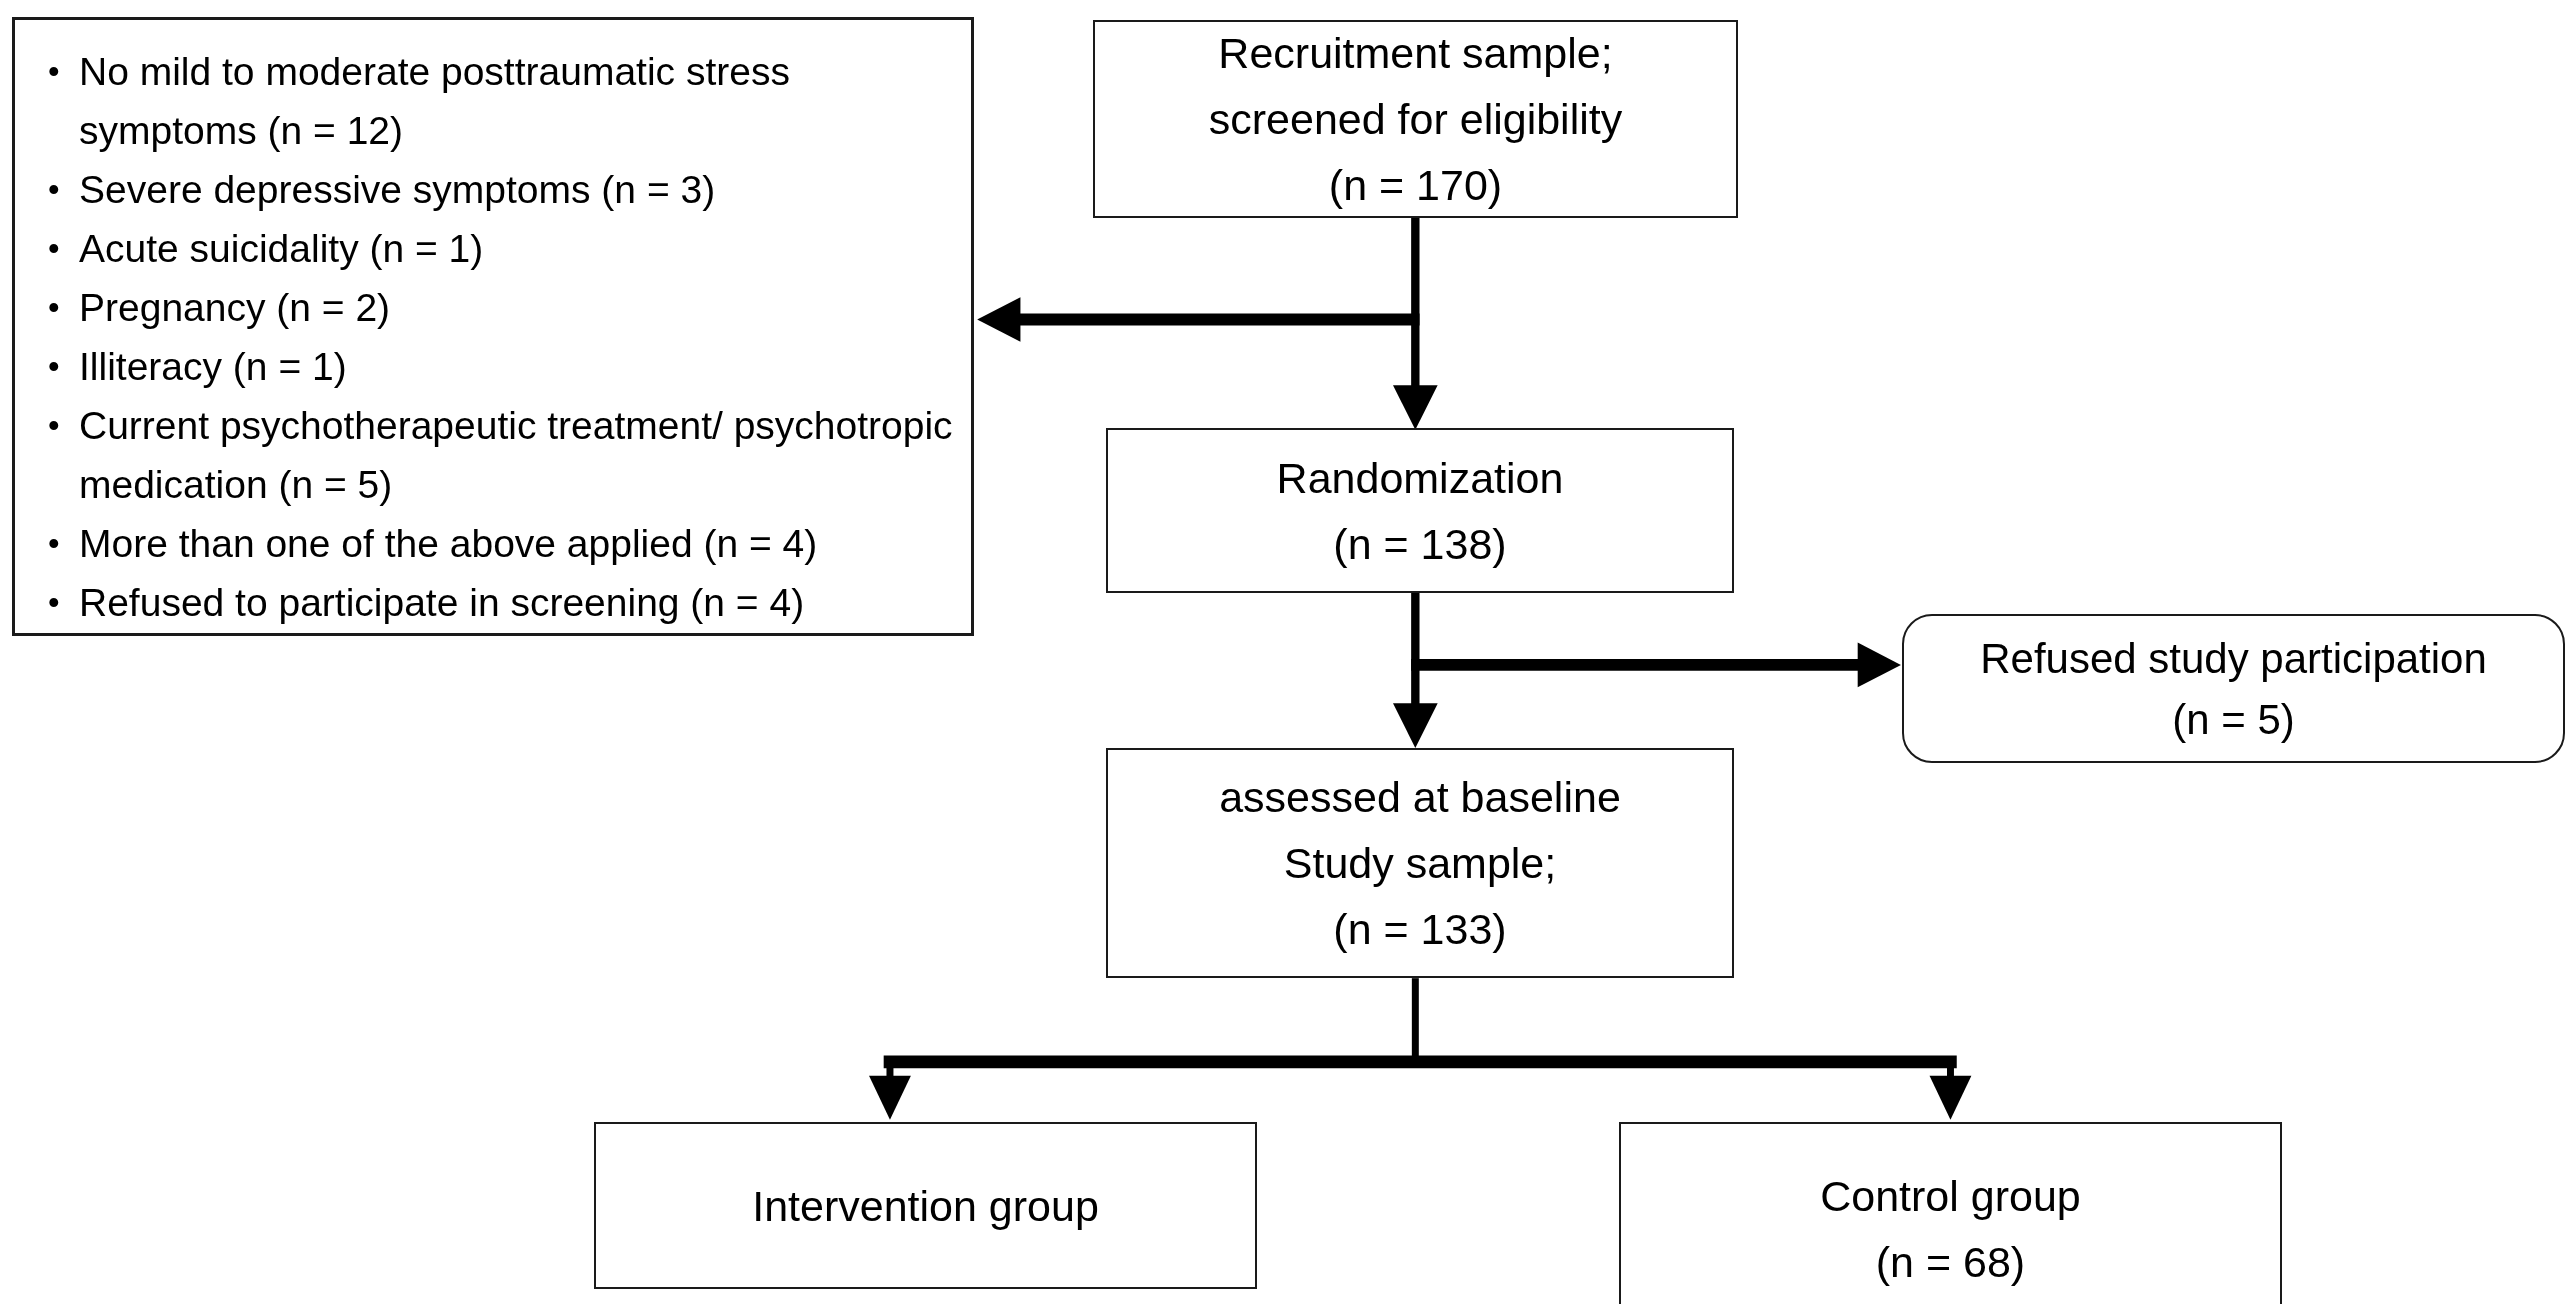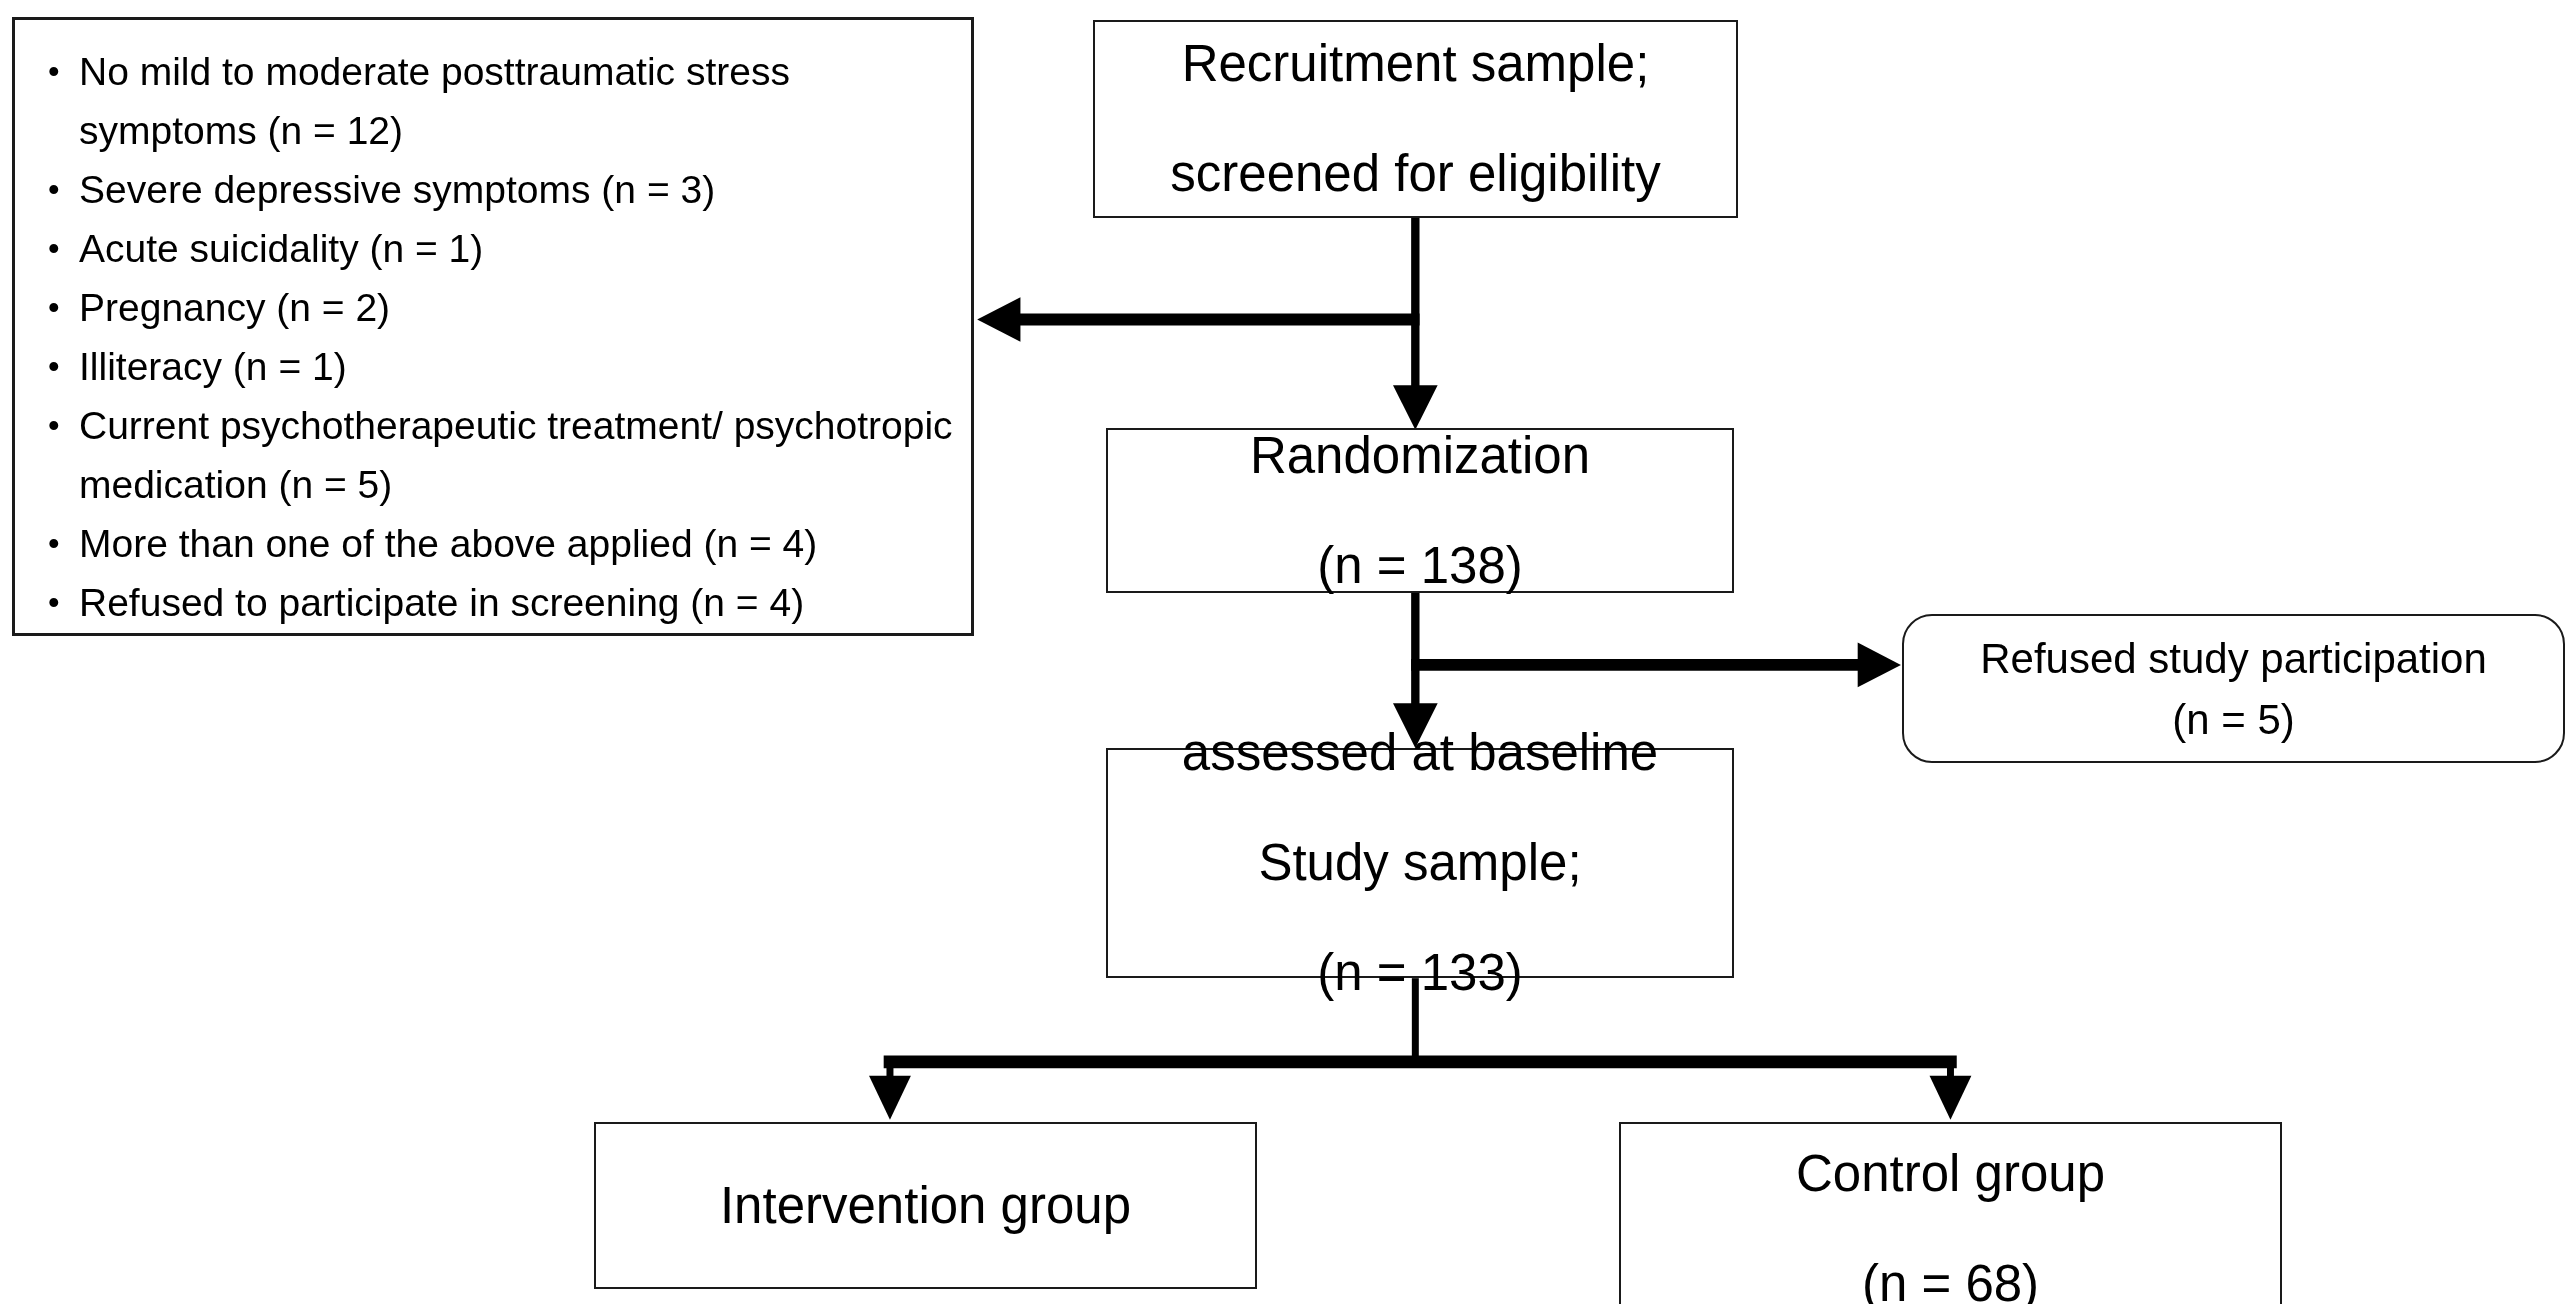--- a/index.html
+++ b/index.html
@@ -29,23 +29,22 @@
     display: flex;
     flex-direction: column;
     justify-content: center;
     align-items: center;
     text-align: center;
   }
   .flow-box .line {
     width: 100%;
   }
   .center-text {
-    font-size: 51px;
+    font-size: 43px;
     line-height: 66px;
-    gap: 44px;
   }
   .recruitment-box   { left: 1093px; top: 19.5px;   width: 645px; height: 198px; }
   .randomization-box { left: 1106px; top: 428px;  width: 628px; height: 165px; }
   .refused-box       { left: 1902px; top: 614px;  width: 663px; height: 149px; font-size: 42px; line-height: 61px; border-radius: 30px; }
   .study-box         { left: 1106px; top: 748px; width: 628px; height: 230px; }
   .intervention-box  { left: 558px;  top: 1122px; width: 663px; height: 167px; margin-left: 36px; }
   .control-box       { left: 1619px; top: 1122px; width: 663px; height: 213px; }
 
   .exclusion-box {
     position: absolute;
@@ -113,20 +112,21 @@
       <li>Illiteracy (n = 1)</li>
       <li>Current psychotherapeutic treatment/ psychotropic medication (n = 5)</li>
       <li>More than one of the above applied (n = 4)</li>
       <li>Refused to participate in screening (n = 4)</li>
     </ul>
   </div>
 
   <div class="flow-box center-text recruitment-box">
     <div class="line">Recruitment sample;</div>
     <div class="line">screened for eligibility</div>
+    <div class="line">(n = 170)</div>
   </div>
 
   <div class="flow-box center-text randomization-box">
     <div class="line">Randomization</div>
     <div class="line">(n = 138)</div>
   </div>
 
   <div class="flow-box refused-box">
     <div class="line">Refused study participation</div>
     <div class="line">(n = 5)</div>

